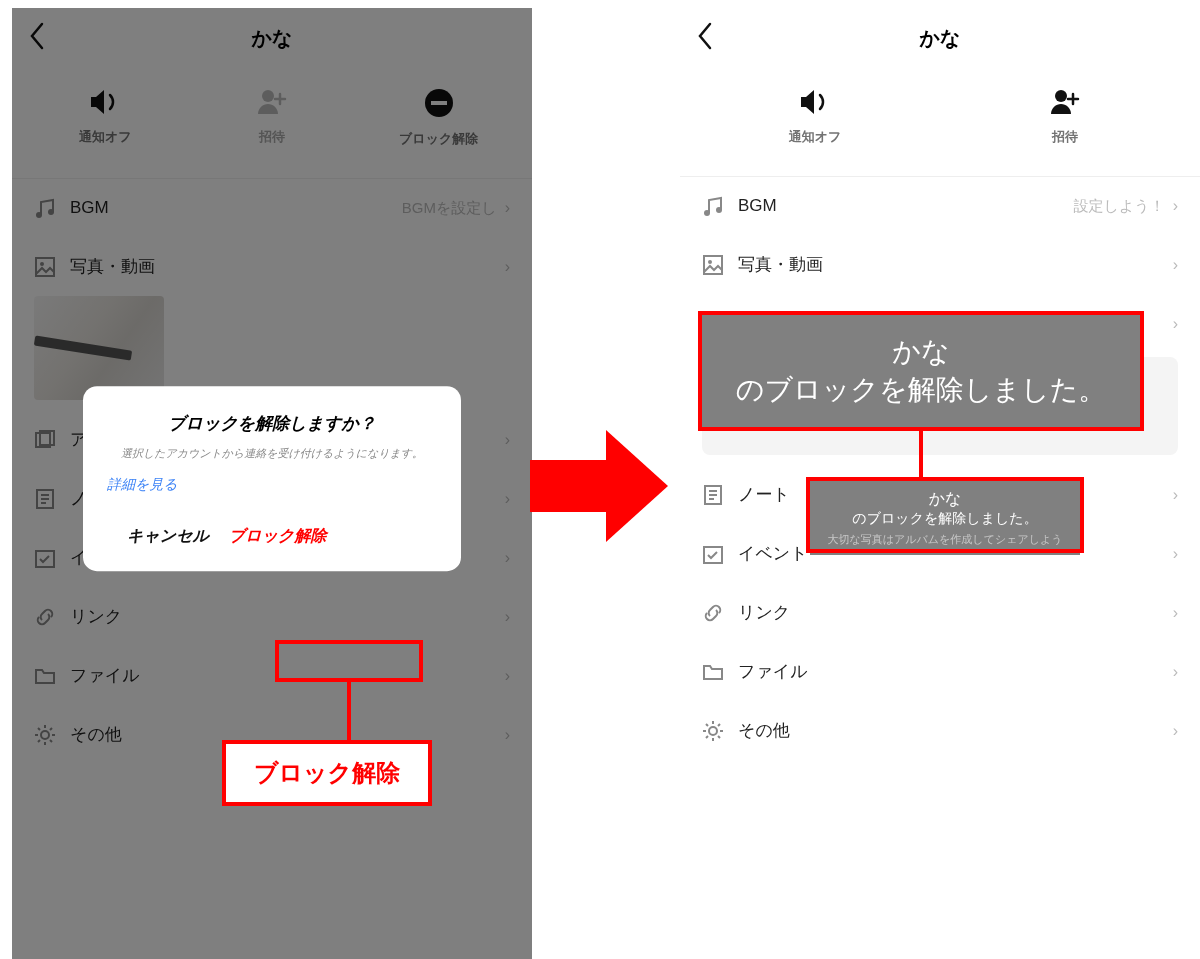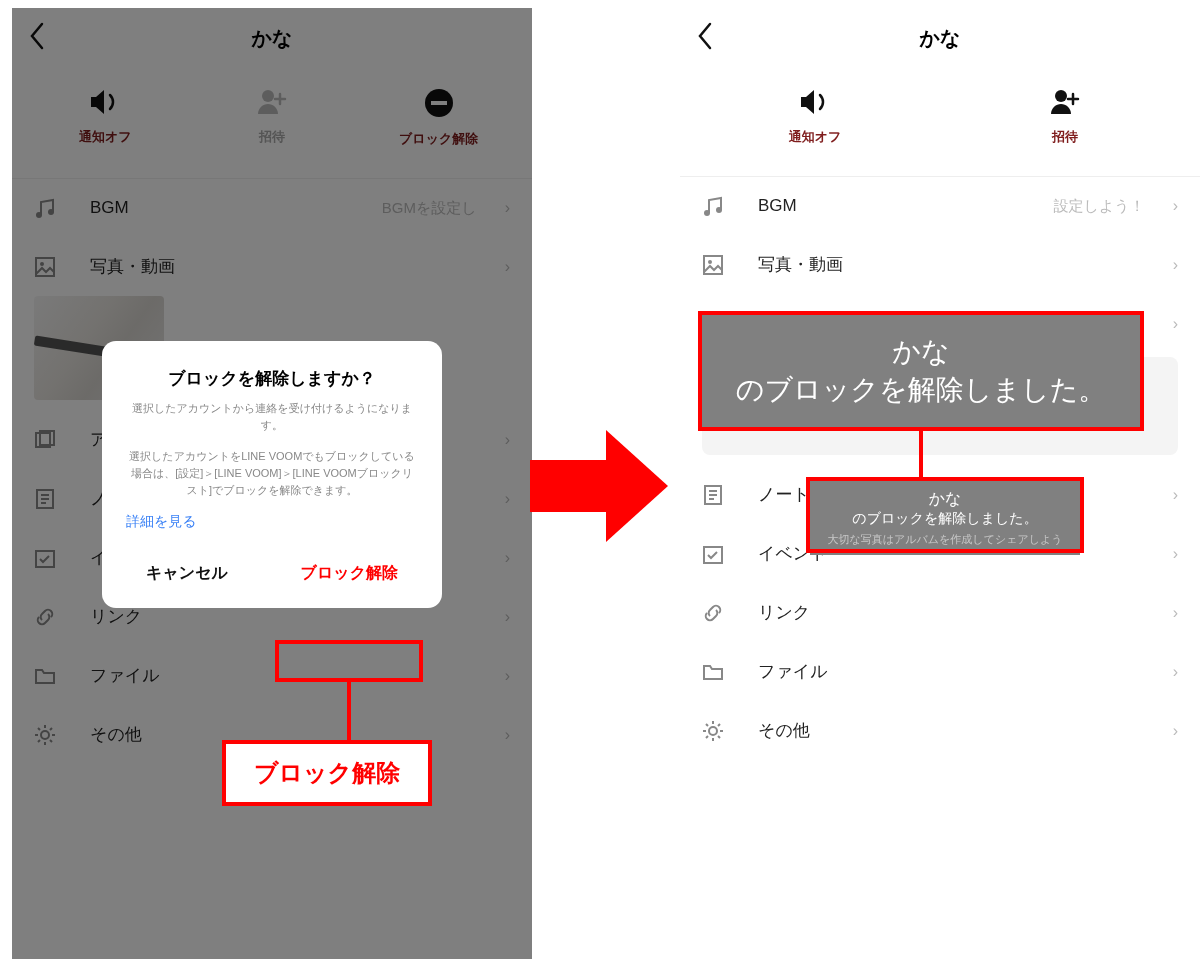--- a/index.html
+++ b/index.html
@@ -10,43 +10,43 @@
   .phone.right { right: 0; }
 
   .overlay-dim { position: absolute; inset: 0; background: rgba(0,0,0,0.5); }
 
   .header { height: 60px; display: flex; align-items: center; justify-content: center; position: relative; }
   .back { position: absolute; left: 16px; top: 50%; transform: translateY(-50%); }
   .title { font-size: 20px; font-weight: 600; color: #000; }
 
   .actions { display: flex; justify-content: space-around; align-items: flex-start; padding: 20px 10px 30px; border-bottom: 1px solid #eee; }
   .action { display: flex; flex-direction: column; align-items: center; width: 33%; gap: 8px; }
-  .action .lbl { font-size: 13px; font-weight: 600; color: #7f1d1d; }
+  .action .lbl { font-size: 13px; font-weight: 600; color: #737373; }
   .action.disabled .lbl { color: #aaa; }
   .action svg .fg { fill: #111; }
 
-  .row { display: flex; align-items: center; padding: 18px 22px; position: relative; gap: 20px; }
+  .row { display: flex; align-items: center; padding: 18px 22px; position: relative; }
   .row .ricon { width: 22px; height: 22px; margin-right: 14px; flex-shrink:0; }
   .row .rlabel { font-size: 17px; color: #222; flex: 1; }
   .row .chev { color: #bbb; }
   .row .hint { font-size: 15px; color: #bbb; margin-right: 8px; }
 
   .photo-thumb { margin: 0 22px 10px; width: 130px; height: 104px; background: linear-gradient(125deg,#f4f4f4 0%,#e7e4df 40%,#d9d6d1 60%,#e9e9e9 100%); border-radius:4px; position:relative; overflow:hidden;}
   .photo-thumb::after{content:"";position:absolute;left:0;top:45%;width:75%;height:10px;background:#555;transform:rotate(9deg);border-radius:2px;}
 
   .album-box { margin: 4px 22px 10px; padding: 26px 12px; background: #f4f4f4; border-radius: 8px; text-align: center; }
   .album-box .ghost { font-size: 13px; color: #c6c6c6; }
   .album-box .make { margin-top: 10px; font-size: 14px; font-weight: 700; color: #222; }
 
   
-  .dialog { position: absolute; left: 50%; top: 50%; transform: translate(-50%,-55%); width: 340px; background: #fff; border-radius: 14px; padding: 26px 24px 16px; }
+  .dialog { position: absolute; left: 50%; top: 50%; transform: translate(-50%,-55%); width: 378px; background: #fff; border-radius: 14px; padding: 26px 24px 16px; font-style: italic; }
   .dialog h3 { font-size: 17px; font-weight: 700; text-align: center; margin-bottom: 10px; }
   .dialog p  { font-size: 11px; line-height: 1.55; color: #888; text-align: center; margin-bottom: 14px; }
   .dialog .link { display:block; text-align:left; font-size: 14px; color: #3b82f6; margin-bottom: 18px; }
-  .dialog .btns { display:flex; justify-content: space-between; padding: 6px 10px 0; }
+  .dialog .btns { display:flex; padding: 6px 10px 0; }
   .dialog .btn { font-size: 16px; font-weight: 700; color: #111; padding:8px 10px; }
   .dialog .btn.confirm { color: #ff0000; }
 
   
   .hl { position: absolute; border: 4px solid #ff0000; }
   .hl.fill { background: #fff; display:flex; align-items:center; justify-content:center; font-weight:700; color:#ff0000; }
   .redline { position:absolute; background:#ff0000; }
 
   
   .toast-big { position:absolute; background:#808080; color:#fff; padding: 18px 18px; text-align:center; }
@@ -176,21 +176,20 @@
           <path d="M11 1v3M11 18v3M1 11h3M18 11h3M4 4l2 2M16 16l2 2M18 4l-2 2M6 16l-2 2" stroke="#888" stroke-width="2"></path>
         </svg></span>
     <span class="rlabel">その他</span>
     <span class="chev">›</span>
   </div>
 
   <div class="overlay-dim"></div>
   <div class="dialog">
     <h3>ブロックを解除しますか？</h3>
     <p>選択したアカウントから連絡を受け付けるようになります。</p>
-    <p>選択したアカウントをLINE VOOMでもブロックしている場合は、[設定]＞[LINE VOOM]＞[LINE VOOMブロックリスト]でブロックを解除できます。</p>
     <a class="link">詳細を見る</a>
     <div class="btns">
       <span class="btn">キャンセル</span>
       <span class="btn confirm">ブロック解除</span>
     </div>
   </div>
 
   <div class="hl" style="left:263px; top:632px; width:148px; height:42px;"></div>
   <div class="redline" style="left:335px; top:674px; width:4px; height:58px;"></div>
   <div class="hl fill" style="left:210px; top:732px; width:210px; height:66px; font-size:24px;">

